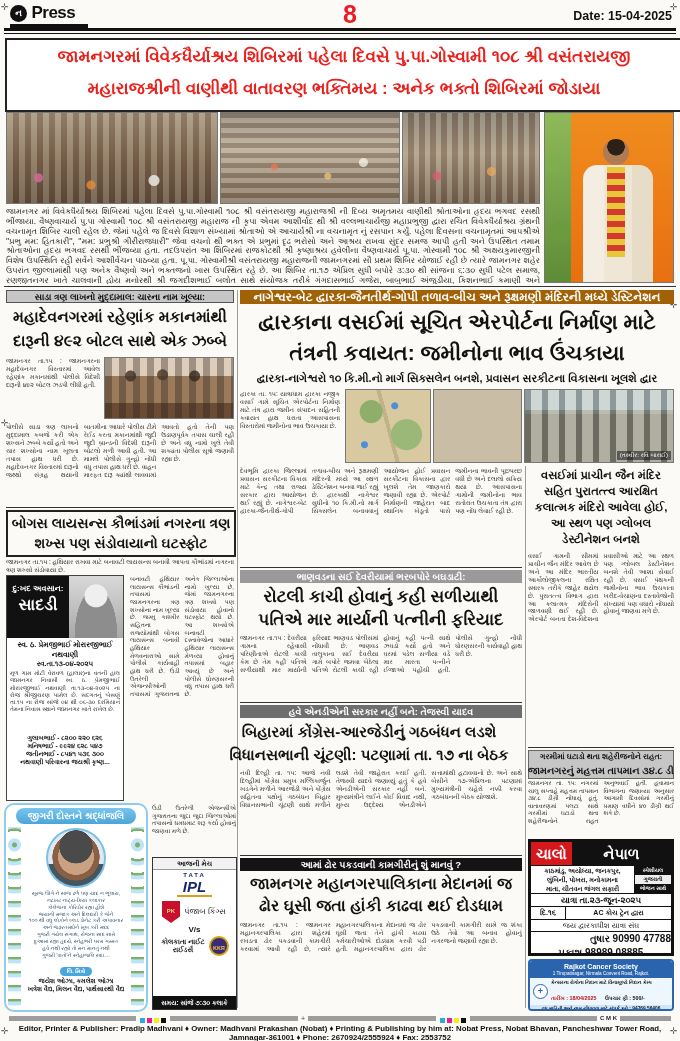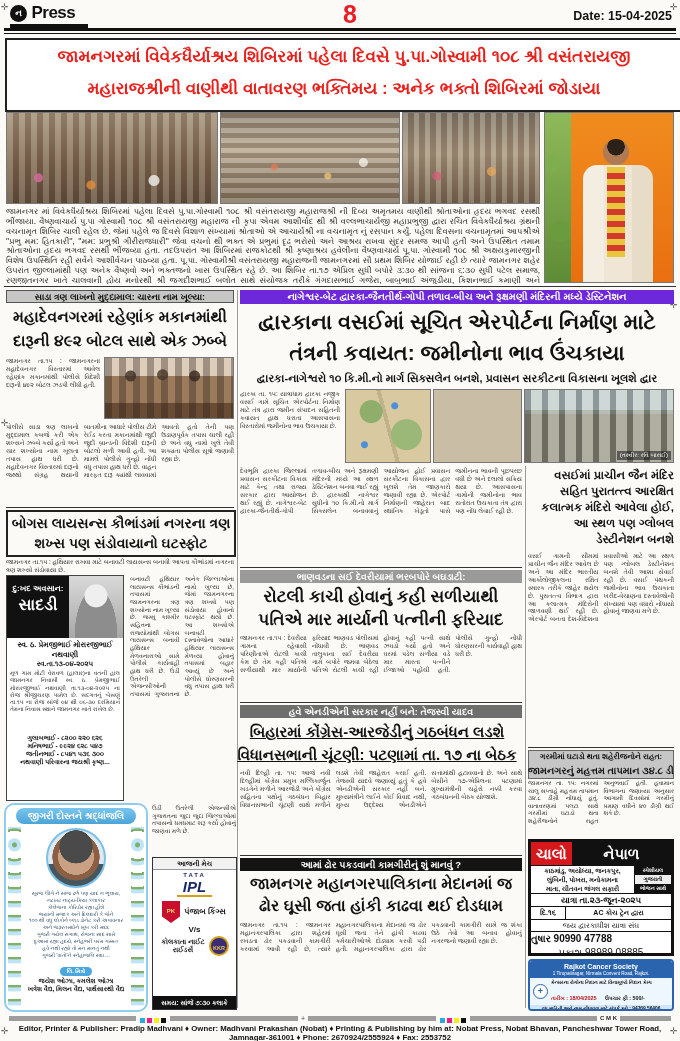--- a/index.html
+++ b/index.html
@@ -137,62 +137,62 @@
   </div>
 
   <div class="abs" style="left:152px;top:857px;width:85px;height:153px;border:1px solid #333;background:#fff;box-sizing:border-box;overflow:hidden;text-align:center;">
     <div style="font-size:7px;font-weight:bold;background:#f2f2f2;border-bottom:1px solid #999;line-height:11px;">આજની મેચ</div>
     <div style="padding:2px 0 1px;">
       <div style="font-size:6px;font-weight:bold;color:#1b2a6b;letter-spacing:2px;">TATA</div>
       <div style="font-size:15px;font-weight:900;font-style:italic;color:#1b2a6b;border-bottom:2px solid #d4a017;display:inline-block;padding:0 6px;">IPL</div>
     </div>
     <div style="display:flex;align-items:center;justify-content:center;gap:3px;margin-top:3px;">
       <div style="width:18px;height:22px;background:#c8102e;clip-path:polygon(0 0,100% 0,100% 70%,50% 100%,0 70%);color:#f5d87a;font-size:6px;font-weight:900;line-height:20px;">PK</div>
-      <div style="font-size:8px;font-weight:bold;width:44px;text-align:center;">પંજાબ કિંગ્સ</div>
+      <div style="font-size:8px;font-weight:normal;width:44px;text-align:center;">પંજાબ કિંગ્સ</div>
     </div>
     <div style="font-size:8px;font-weight:900;margin:2px 0;">V/s</div>
     <div style="display:flex;align-items:center;justify-content:center;gap:3px;">
       <div style="font-size:7px;font-weight:bold;width:46px;">કોલકાતા નાઈટ રાઈડર્સ</div>
       <div style="width:20px;height:20px;border-radius:50%;background:#3b2d73;border:2px solid #d4a017;color:#e9c253;font-size:5.5px;font-weight:900;line-height:20px;box-sizing:border-box;">KKR</div>
     </div>
     <div style="position:absolute;left:0;right:0;bottom:0;background:#111;color:#fff;font-size:6.5px;font-weight:bold;line-height:13px;">સમય: સાંજે ૭:૩૦ કલાકે</div>
   </div>
 
-  <div class="abs k" style="left:240px;top:290px;width:434px;height:14px;line-height:14px;background:#6d28d9;color:#fff;font-size:10px;">નાગેશ્વર-બેટ દ્વારકા-જૈનતીર્થ-ગોપી તળાવ-બીચ અને રૂક્ષમણી મંદિરની મધ્યે ડેસ્ટિનેશન</div>
+  <div class="abs k" style="left:240px;top:290px;width:434px;height:14px;line-height:14px;background:#a16207;color:#fff;font-size:12px;">નાગેશ્વર-બેટ દ્વારકા-જૈનતીર્થ-ગોપી તળાવ-બીચ અને રૂક્ષમણી મંદિરની મધ્યે ડેસ્ટિનેશન</div>
   <div class="abs hl" style="left:240px;top:306px;width:434px;height:62px;font-size:21px;line-height:31px;">દ્વારકાના વસઈમાં સૂચિત એરપોર્ટના નિર્માણ માટે તંત્રની કવાયત: જમીનોના ભાવ ઉંચકાયા</div>
   <div class="abs hl" style="left:240px;top:371px;width:434px;height:15px;font-size:11px;line-height:15px;">દ્વારકા-નાગેશ્વરો ૧૦ કિ.મી.નો માર્ગ સિક્સલેન બનશે, પ્રવાસન સરકીટના વિકાસના ખૂલશે દ્વાર</div>
   <div class="abs b" style="left:240px;top:390px;width:100px;height:73px;">દ્વારકા તા. ૧૫: યાત્રાધામ દ્વારકા નજીક વસઈ ગામે સૂચિત એરપોર્ટના નિર્માણ માટે તંત્ર દ્વારા જમીન સંપાદન સહિતની કવાયત હાથ ધરાતા આસપાસના વિસ્તારોમાં જમીનોના ભાવ ઉંચકાયા છે.</div>
   <div class="abs photo" style="left:345px;top:389px;width:86px;height:74px;background:
       radial-gradient(circle at 30% 30%, #8fae6b 0 11px, transparent 12px),
       radial-gradient(circle at 72% 62%, #9cb878 0 15px, transparent 16px),
       radial-gradient(circle at 22% 76%, #4d90d8 0 3px, transparent 4px),
       radial-gradient(circle at 58% 22%, #4d90d8 0 3px, transparent 4px),
       linear-gradient(75deg, transparent 48%, #c2b28a 48% 52%, transparent 52%),
       #d8c9a0;"></div>
   <div class="abs photo" style="left:433px;top:389px;width:89px;height:74px;background:
       linear-gradient(90deg, rgba(60,48,36,.5) 0 12%, transparent 12%),
       repeating-linear-gradient(90deg, rgba(90,75,55,.35) 0 9px, rgba(232,222,202,.4) 9px 20px),
       linear-gradient(180deg,#cfc4ae,#b3a librarian88);background-color:#c9bda6;"></div>
   <div class="abs photo" style="left:524px;top:389px;width:150px;height:74px;background:
       repeating-linear-gradient(90deg, rgba(60,60,50,.4) 0 6px, rgba(222,217,202,.45) 6px 17px),
       linear-gradient(180deg,#c2d6de 0 28%, #98a79c 28% 34%, #8b8b80 34%);">
     <span style="position:absolute;right:2px;bottom:2px;background:rgba(20,20,20,.55);color:#fff;font-size:6px;padding:1px 3px;">(તસ્વીર: રવિ બારાઈ)</span>
   </div>
   <div class="abs b c4" style="left:240px;top:467px;width:282px;height:98px;">દેવભૂમિ દ્વારકા જિલ્લામાં પ્રવાસન સરકીટના વિકાસ માટે કેન્દ્ર તથા રાજ્ય સરકાર દ્વારા આયોજન થઈ રહ્યું છે. નાગેશ્વર-બેટ દ્વારકા-જૈનતીર્થ-ગોપી તળાવ-બીચ અને રૂક્ષમણી મંદિરની મધ્યે આ સ્થળ ડેસ્ટિનેશન બનવા જઈ રહ્યું છે. દ્વારકાથી નાગેશ્વર સુધીનો ૧૦ કિ.મી.નો માર્ગ સિક્સલેન બનાવવાનું આયોજન હોઈ પ્રવાસન સરકીટના વિકાસના દ્વાર ખૂલશે તેમ જાણકારો જણાવી રહ્યા છે. એરપોર્ટ નિર્માણની જાહેરાત બાદ સ્થાનિક ખેડૂતો પાસે જમીનના ભાવની પૂછપરછ વધી છે અને દલાલો સક્રિય થયા છે. આસપાસના ગામોની જમીનોના ભાવ રાતોરાત ઉંચકાતા તંત્ર દ્વારા પણ નોંધ લેવાઈ રહી છે.</div>
-  <div class="abs hl" style="left:528px;top:467px;width:146px;height:82px;font-size:11.5px;line-height:16px;text-align:right;">વસઈમાં પ્રાચીન જૈન મંદિર સહિત પુરાતત્ત્વ આરક્ષિત કલાત્મક મંદિરો આવેલા હોઈ, આ સ્થળ પણ ગ્લોબલ ડેસ્ટીનેશન બનશે</div>
+  <div class="abs hl" style="left:528px;top:467px;width:146px;height:82px;font-size:11.5px;line-height:16px;">વસઈમાં પ્રાચીન જૈન મંદિર સહિત પુરાતત્ત્વ આરક્ષિત કલાત્મક મંદિરો આવેલા હોઈ, આ સ્થળ પણ ગ્લોબલ ડેસ્ટીનેશન બનશે</div>
   <div class="abs b c2" style="left:528px;top:552px;width:146px;height:193px;">વસઈ ગામની સીમમાં પ્રાચીન જૈન મંદિર આવેલ છે અને આ મંદિર ભારતીય આર્કોલોજીકલના રક્ષિત સ્મારક તરીકે જાહેર થયેલ છે. પુરાતત્ત્વ વિભાગ દ્વારા આ કલાત્મક મંદિરોની જાળવણી થઈ રહી છે. એરપોર્ટ બનતા દેશ-વિદેશના પ્રવાસીઓ માટે આ સ્થળ પણ ગ્લોબલ ડેસ્ટીનેશન બનશે તેવી આશા સેવાઈ રહી છે. વસઈ પંથકની જમીનોના ભાવ ઉંચકાતા ખરીદ-વેચાણના દસ્તાવેજોની સંખ્યામાં પણ વધારો નોંધાયો હોવાનું જાણવા મળે છે.</div>
 
   <div class="abs hr" style="left:240px;top:567px;width:282px;"></div>
   <div class="abs k" style="left:240px;top:570px;width:282px;height:13px;line-height:13px;background:#9a9a9a;color:#fff;font-size:9.5px;">ભાણવડના સઈ દેવરીયામાં ભરબપોરે બઘડાટી:</div>
   <div class="abs hl" style="left:240px;top:585px;width:282px;height:46px;font-size:17px;line-height:23px;">રોટલી કાચી હોવાનું કહી સળીયાથી પતિએ માર માર્યાની પત્નીની ફરિયાદ</div>
   <div class="abs b c4" style="left:240px;top:634px;width:282px;height:66px;">જામનગર તા.૧૫ : દેવરીયા ગામના રહેવાસી પરિણીતાએ રોટલી કાચી કેમ છે તેમ કહી પતિએ સળીયાથી માર માર્યાની ફરિયાદ ભાણવડ પોલીસમાં નોંધાવી છે. ભાણવડ તાલુકાના સઈ દેવરીયા ગામે બપોરે જમવા બેઠેલા પતિએ રોટલી કાચી રહી હોવાનું કહી પત્ની સાથે ઝઘડો કર્યો હતો અને ઘરમાં પડેલ સળીયા વડે માર મારતા પત્નીને ઈજાઓ પહોંચી હતી. પોલીસે ગુન્હો નોંધી ધોરણસરની કાર્યવાહી હાથ ધરી છે.</div>
 
   <div class="abs hr" style="left:240px;top:702px;width:282px;"></div>
   <div class="abs k" style="left:240px;top:705px;width:282px;height:13px;line-height:13px;background:#6e6e6e;color:#fff;font-size:9.5px;">હવે એનડીએની સરકાર નહીં બને: તેજસ્વી યાદવ</div>
-  <div class="abs hl" style="left:236px;top:720px;width:282px;height:46px;font-size:15px;line-height:23px;text-decoration:underline;">બિહારમાં કોંગ્રેસ-આરજેડીનું ગઠબંધન લડશે વિધાનસભાની ચૂંટણી: પટણામાં તા. ૧૭ ના બેઠક</div>
+  <div class="abs hl" style="left:228px;top:720px;width:282px;height:46px;font-size:15px;line-height:23px;">બિહારમાં કોંગ્રેસ-આરજેડીનું ગઠબંધન લડશે વિધાનસભાની ચૂંટણી: પટણામાં તા. ૧૭ ના બેઠક</div>
   <div class="abs b c3" style="left:240px;top:769px;width:282px;height:85px;">નવી દિલ્હી તા. ૧૫: આજે નવી દિલ્હીમાં કોંગ્રેસ પ્રમુખ મલ્લિકાર્જુન ખડગેને મળીને આરજેડી અને કોંગ્રેસ સહિતના પક્ષોનું ગઠબંધન બિહાર વિધાનસભાની ચૂંટણી સાથે મળીને લડશે તેવી જાહેરાત કરાઈ હતી. તેજસ્વી યાદવે જણાવ્યું હતું કે હવે એનડીએની સરકાર નહીં બને. મુખ્યમંત્રીને લઈને કોઈ વિવાદ નથી, મુખ્ય ઉદ્દેશ્ય એનડીએને સત્તામાંથી હટાવવાનો છે. અને સાથે બેસીને ૧૭-એપ્રિલના પટણામાં મુખ્યમંત્રીની ચહેરો નક્કી કરવા ગઠબંધનની બેઠક યોજાશે.</div>
 
   <div class="abs hr" style="left:240px;top:855px;width:282px;"></div>
   <div class="abs hl" style="left:240px;top:873px;width:282px;height:45px;font-size:16px;line-height:22px;">જામનગર મહાનગરપાલિકાના મેદાનમાં જ ઢોર ઘૂસી જતા હાંકી કાઢવા થઈ દોડધામ</div>
   <div class="abs k" style="left:240px;top:858px;width:282px;height:13px;line-height:13px;background:#141414;color:#fff;font-size:9.5px;">આમાં ઢોર પકડવાની કામગીરીનું શું માનવું ?</div>
   <div class="abs b c3" style="left:240px;top:921px;width:282px;height:89px;">જામનગર તા.૧૫ : જામનગર મહાનગરપાલિકા દ્વારા શહેરમાં રખડતા ઢોર પકડવાની કામગીરી કરવામાં આવી રહી છે, ત્યારે મહાનગરપાલિકાના મેદાનમાં જ ઢોર ઘૂસી જતા તેને હાંકી કાઢવા કર્મચારીઓએ દોડધામ કરવી પડી હતી. મહાનગરપાલિકા દ્વારા ઢોર પકડવાની કામગીરી સામે જ શંકા ઉઠે તેવો આ બનાવ હોવાનું નગરજનો જણાવી રહ્યા છે.</div>
 
   <div class="abs hr" style="left:528px;top:747px;width:146px;"></div>
   <div class="abs k" style="left:528px;top:750px;width:146px;height:29px;line-height:12px;background:#c6c6c6;font-size:7.8px;border:1px solid #666;box-sizing:border-box;">ગરમીમાં ઘટાડો થતા શહેરીજનોને રાહત:</div>
   <div class="abs hl nowrapc" style="left:528px;top:763px;width:146px;height:15px;font-size:9.8px;line-height:15px;">જામનગરનું મહત્તમ તાપમાન ૩૪.૮ ડીગ્રી</div>
@@ -214,22 +214,22 @@
         <div style="font-size:5.6px;font-weight:bold;line-height:9px;">ગુજરાતી</div>
         <div style="font-size:5.4px;font-weight:bold;line-height:9px;background:#111;color:#fff;">ભોજન સાથે</div>
       </div>
     </div>
     <div style="border-top:1px solid #111;font-size:8.5px;font-weight:900;text-align:center;line-height:12px;">યાત્રા તા.૨૩-જૂન-૨૦૨૫</div>
     <div style="display:flex;border-top:1px solid #111;height:12px;">
       <div style="width:34px;border-right:1px solid #111;font-size:7.5px;font-weight:900;text-align:center;line-height:12px;">દિ.૧૬</div>
       <div style="flex:1;font-size:7px;font-weight:bold;text-align:center;line-height:12px;">AC કોચ ટ્રેન દ્વારા</div>
     </div>
     <div style="border-top:1px solid #111;font-size:7.5px;font-weight:400;text-align:center;line-height:11px;">જય દ્વારકાધીશ યાત્રા સંઘ</div>
-    <div style="border-top:1px solid #111;font-size:10px;font-weight:900;text-align:left;line-height:14px;">તુષાર 90990 47788</div>
-    <div style="font-size:10px;font-weight:400;text-align:center;line-height:13px;">પ્રકાશ 98989 08885</div>
+    <div style="border-top:1px solid #111;font-size:10px;font-weight:900;text-align:right;line-height:14px;padding-left:38px;">તુષાર 90990 47788</div>
+    <div style="font-size:10px;font-weight:700;text-align:center;line-height:13px;">પ્રકાશ 98989 08885</div>
   </div>
 
   <div class="abs" style="left:528px;top:959px;width:146px;height:52px;border:2px solid #2a64ae;border-radius:4px;background:#eef6fe;box-sizing:border-box;overflow:hidden;">
     <div style="background:#2a64ae;color:#fff;text-align:center;">
       <div style="font-size:7px;font-weight:bold;line-height:9px;padding-top:1px;">Rajkot Cancer Society</div>
       <div style="font-size:4.6px;line-height:6px;padding-bottom:1px;">1 Tirupatinagar, Nirmala Convent Road, Rajkot.</div>
     </div>
     <div style="display:flex;align-items:center;gap:3px;padding:1px 3px;">
       <div style="width:13px;height:13px;border-radius:50%;background:#fff;border:1px solid #2a64ae;color:#2a64ae;font-size:9px;font-weight:900;text-align:center;line-height:13px;flex:none;">+</div>
       <div>

